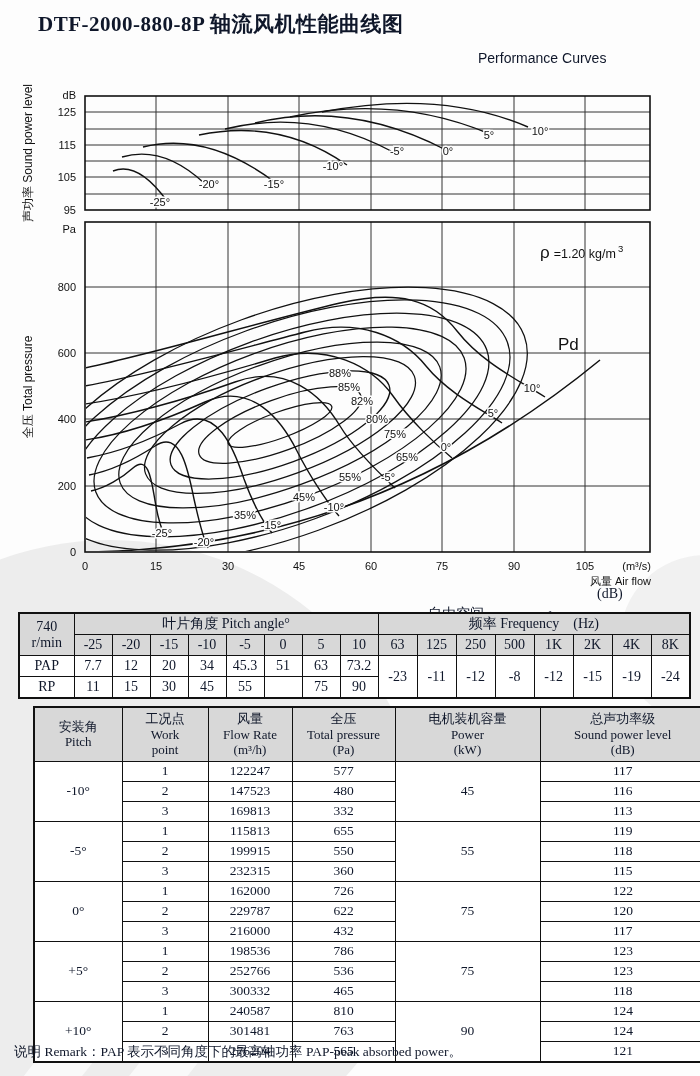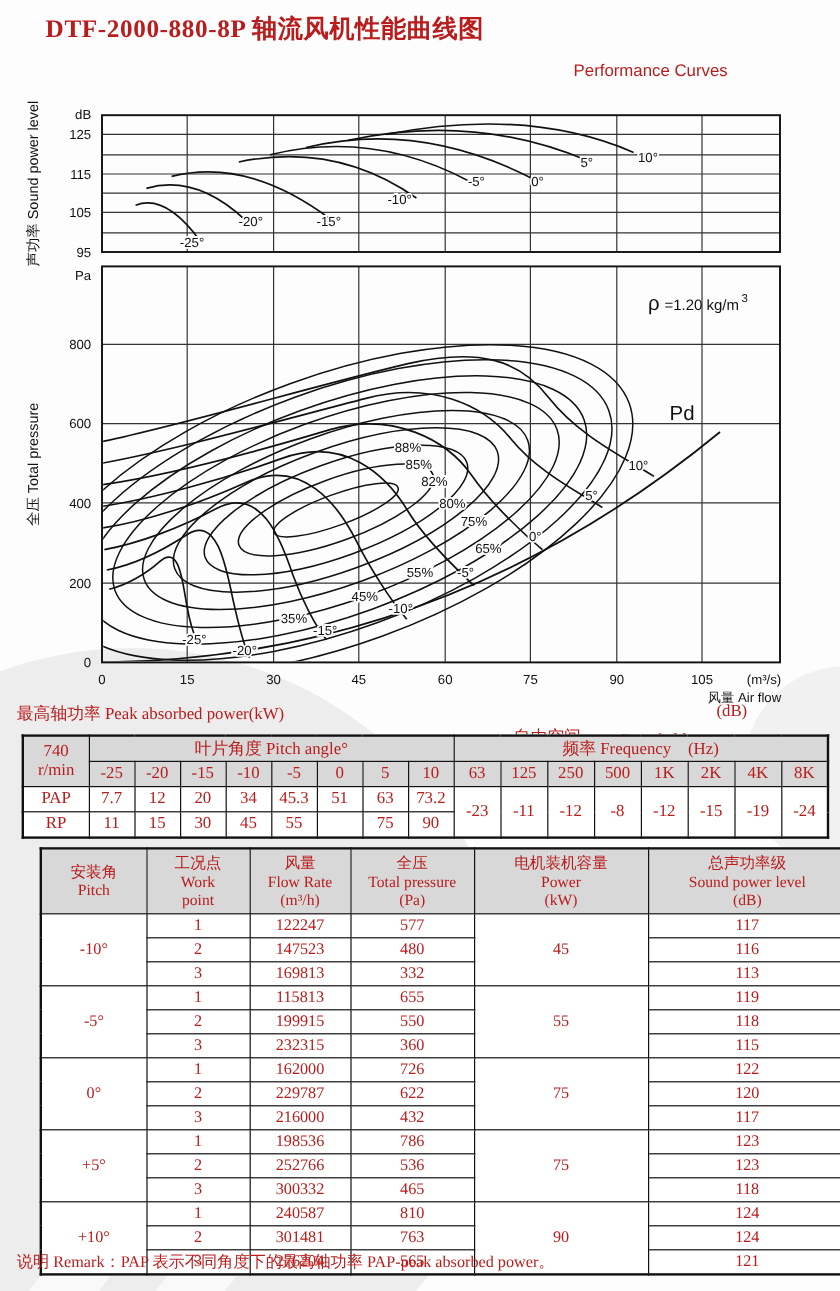--- a/index.html
+++ b/index.html
@@ -1,17 +1,17 @@
 <!DOCTYPE html>
 <html><head>
 <meta charset="utf-8">
 <style>
   html,body{margin:0;padding:0;background:#ffffff;}
   .page{position:relative;width:700px;height:1076px;background:#fdfdfd;overflow:hidden;
-        font-family:"Liberation Serif",serif;color:#b91c1c;}
+        font-family:"Liberation Serif",serif;color:#0f172a;}
   .wm{position:absolute;z-index:0;}
   .wm-blob{left:-210px;top:540px;width:640px;height:640px;border-radius:50%;background:#ededed;}
   .wm-blob2{left:620px;top:555px;width:170px;height:170px;border-radius:50%;background:#f1f1f1;}
   .wm-stripe{width:46px;height:330px;background:#fafafa;opacity:.85;transform:rotate(38deg);}
   .z{position:absolute;z-index:1;}
   .title{left:38px;top:10px;font-size:21px;font-weight:bold;letter-spacing:.5px;}
   .subtitle{left:478px;top:50px;font-size:14px;font-family:"Liberation Sans",sans-serif;text-align:center;}
   svg.charts{left:0;top:0;}
   svg text{fill:#111;}
   .tick{font:11px "Liberation Sans",sans-serif;}
@@ -178,21 +178,20 @@
       <text class="lbl" x="204" y="546" text-anchor="middle">-20°</text>
       <text class="lbl" x="271" y="529" text-anchor="middle">-15°</text>
       <text class="lbl" x="334" y="511" text-anchor="middle">-10°</text>
       <text class="lbl" x="388" y="481" text-anchor="middle">-5°</text>
       <text class="lbl" x="446" y="451" text-anchor="middle">0°</text>
       <text class="lbl" x="493" y="417" text-anchor="middle">5°</text>
       <text class="lbl" x="532" y="392" text-anchor="middle">10°</text>
     </g>
   </svg>
 
-  <div class="z cap cap-left">最高轴功率 Peak absorbed power(kW)</div>
   <div class="z cap cap-cn">自由空间</div>
   <div class="z cap cap-en">Free-field</div>
   <div class="z cap cap-db">(dB)</div>
 
   <table class="z t1">
     <colgroup>
       <col style="width:55px">
       <col span="8" style="width:38px">
       <col span="8" style="width:39px">
     </colgroup>

